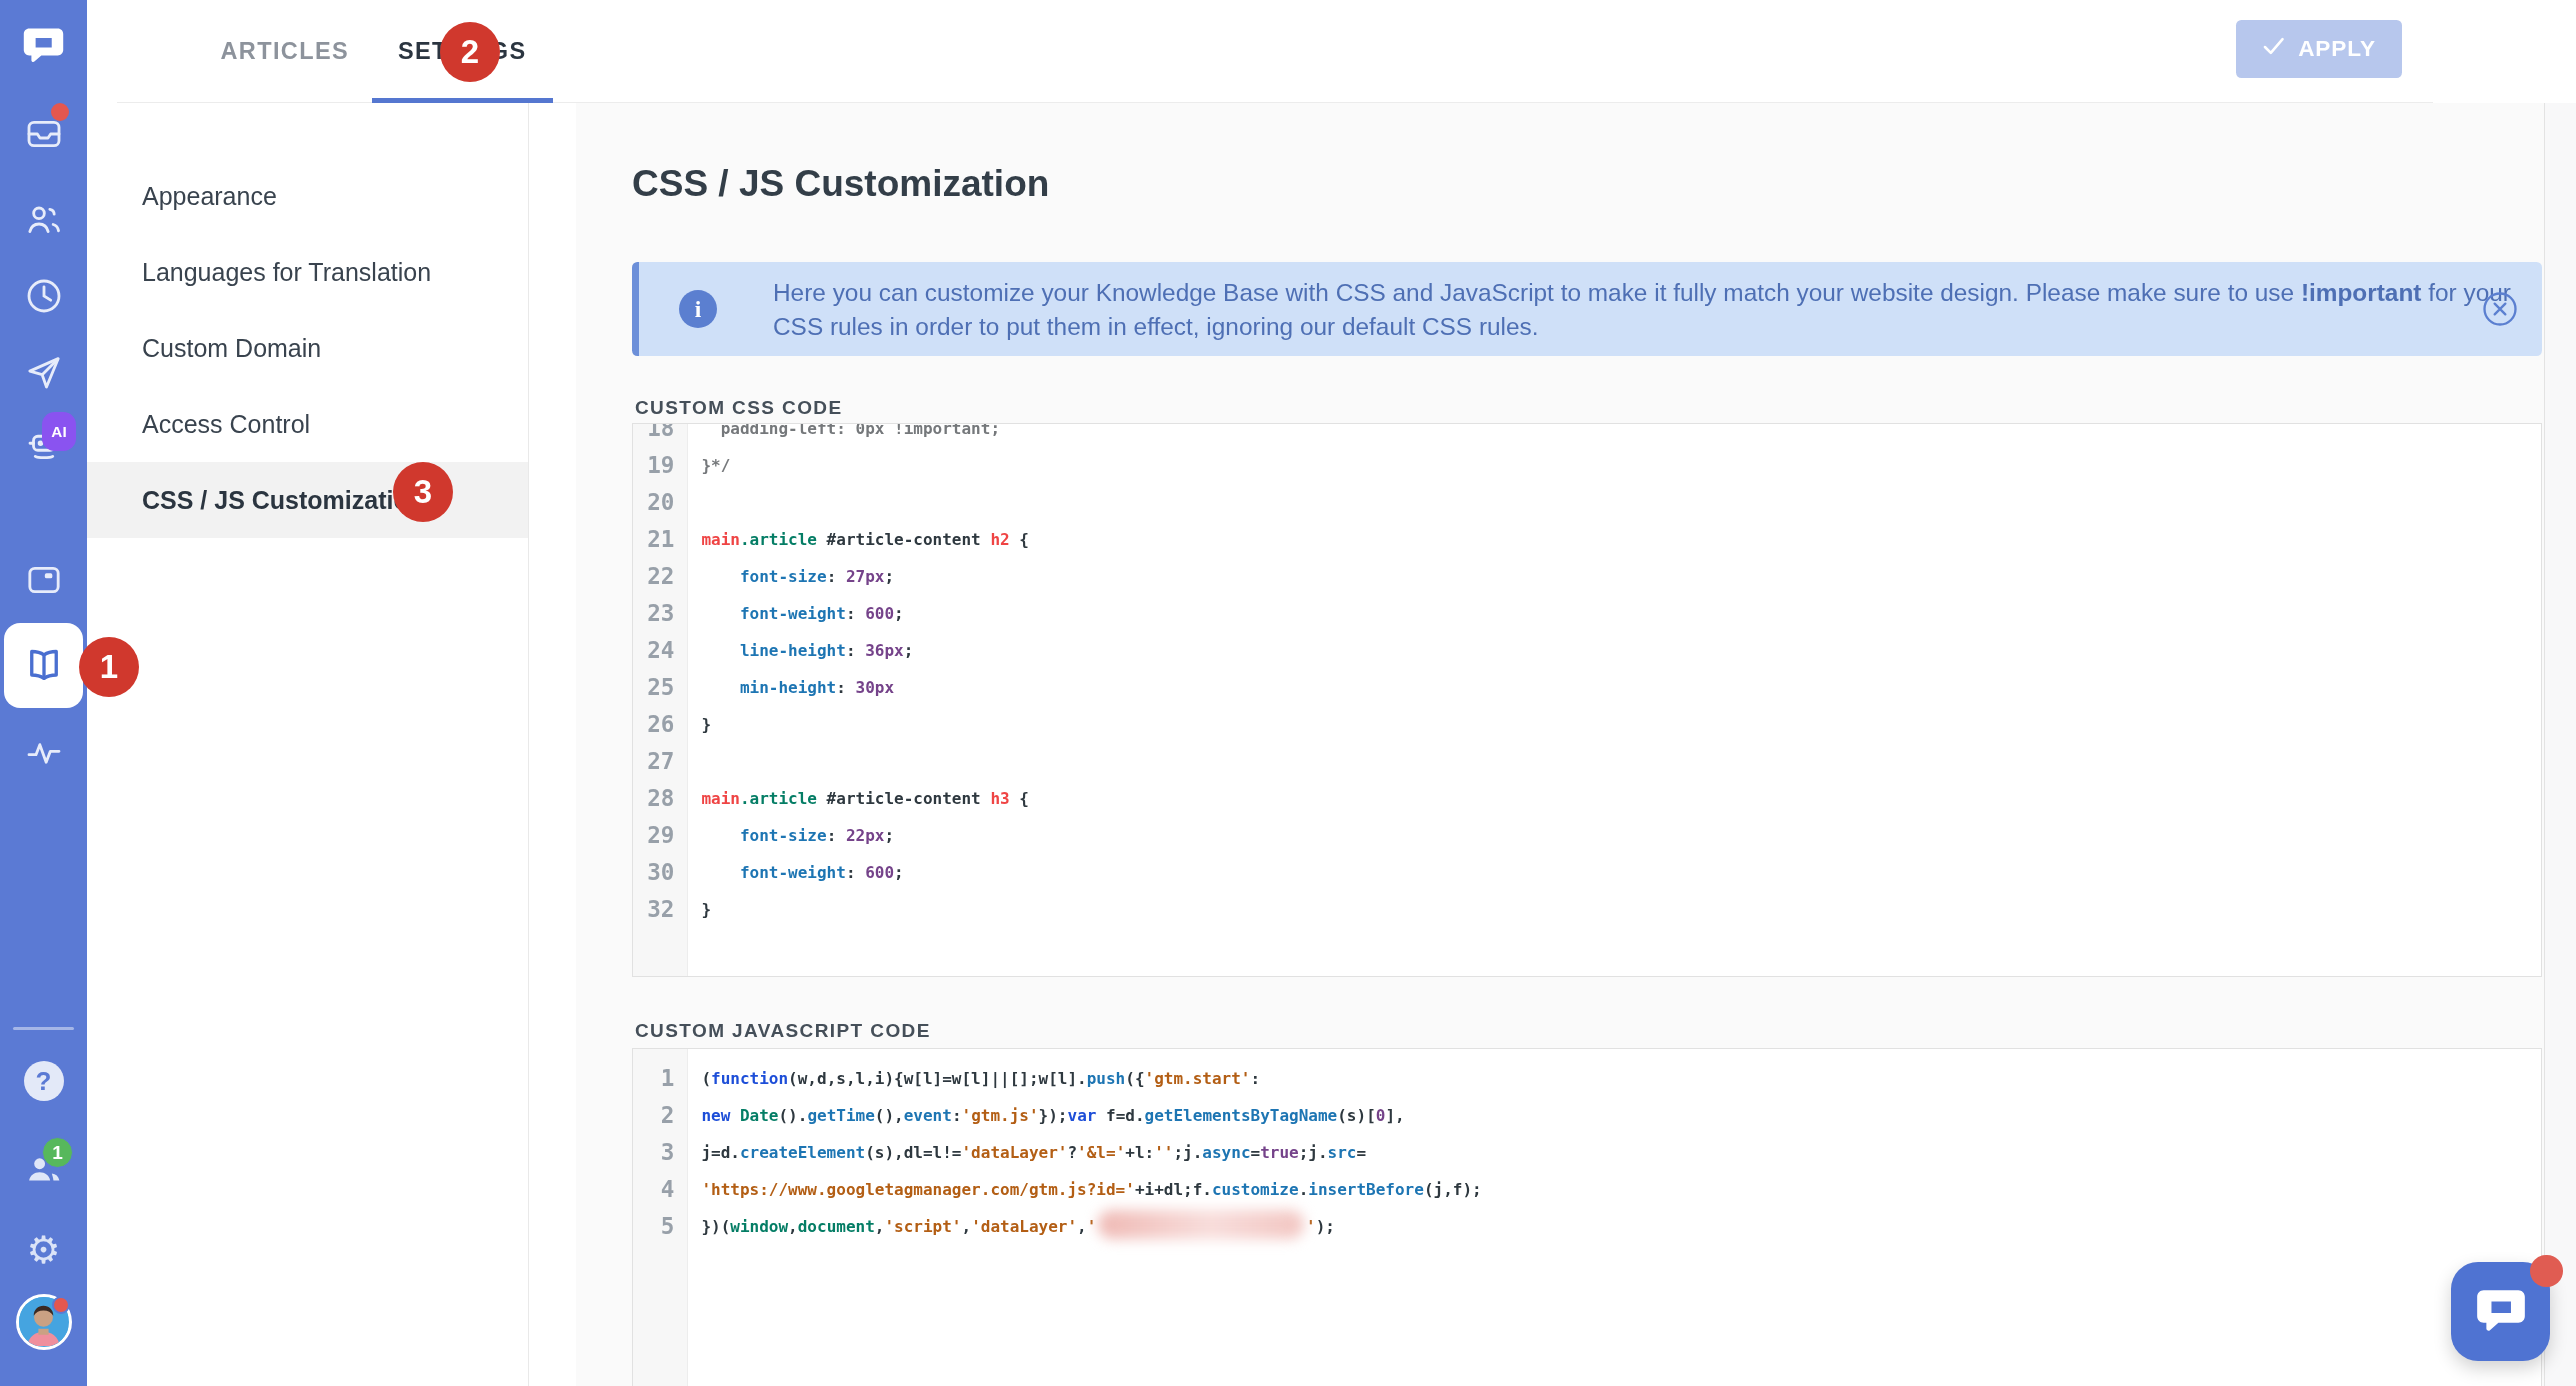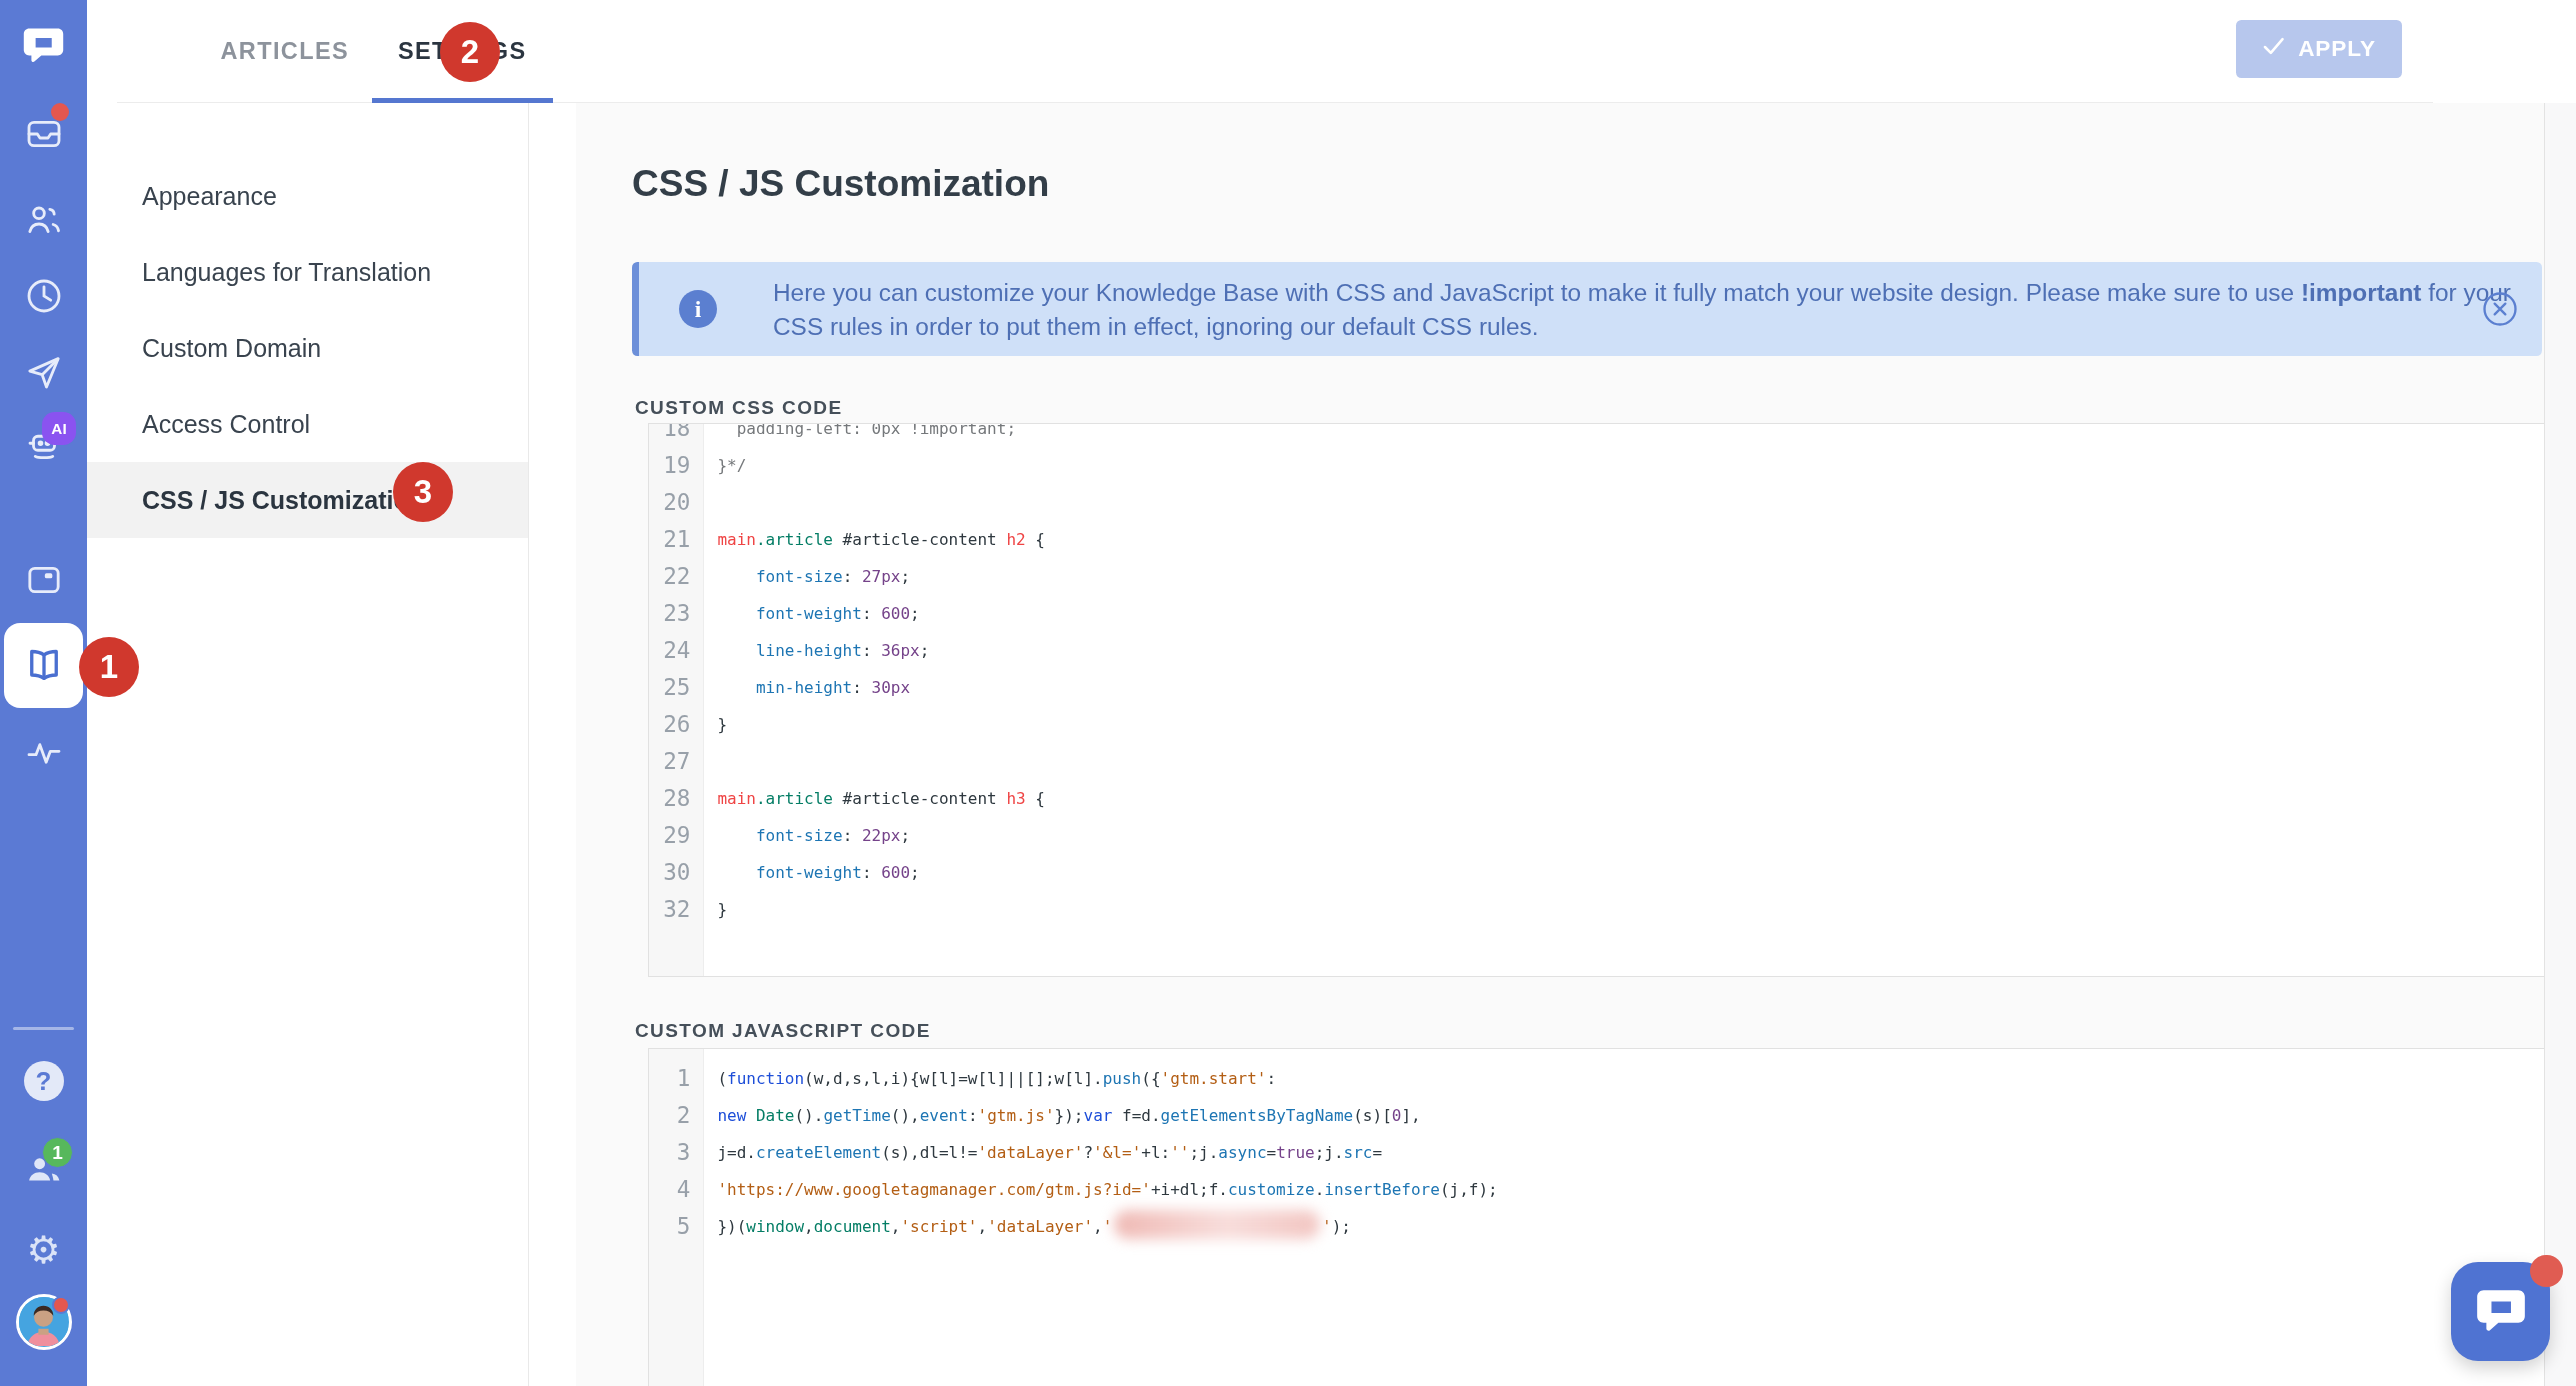--- a/index.html
+++ b/index.html
@@ -9,21 +9,21 @@
 
   
   .rail { position:absolute; left:0; top:0; width:87px; height:1386px; background:#5b7ad4; z-index:30; }
   .rail-item { position:absolute; left:0; width:87px; display:flex; align-items:center; justify-content:center; }
   .rail svg { display:block; }
   .active-tile { position:absolute; left:3.6px; top:623px; width:79px; height:85px; background:#fff; border-radius:16.2px; }
   .rail-divider { position:absolute; left:12.6px; top:1027px; width:61px; height:2.7px; background:rgba(255,255,255,0.45); border-radius:1.8px; }
   .dot { position:absolute; border-radius:50%; }
   .inbox-dot { left:51px; top:103px; width:18px; height:18px; background:#e4574f; }
   .avatar-dot { left:52px; top:1296px; width:18px; height:18px; background:#e4574f; border:2.7px solid #5b7ad4; }
-  .ai-pill { position:absolute; left:42px; top:412px; width:34px; height:33px; background:#8a53f0; border-radius:12.6px;
+  .ai-pill { position:absolute; left:42px; top:412px; width:34px; height:39px; background:#8a53f0; border-radius:12.6px;
     color:#fff; font-size:15.3px; font-weight:bold; display:flex; align-items:center; justify-content:center; }
   .green-badge { position:absolute; left:42px; top:1137px; width:31px; height:31px; border-radius:50%; background:#57b85c;
     color:#fff; font-size:19px; font-weight:bold; display:flex; align-items:center; justify-content:center; border:1.8px solid #5b7ad4; }
   .help-circle { width:40px; height:40px; border-radius:50%; background:#e3e9f8; color:#5b7ad4;
     font-size:26px; font-weight:bold; display:flex; align-items:center; justify-content:center; }
   .gear-glyph { font-size:38px; color:#dbe3f7; line-height:1; }
   .avatar { width:56px; height:56px; border-radius:50%; border:3.6px solid #fff; overflow:hidden; background:#45a4e0; }
 
   
   .topbar { position:absolute; left:87px; top:0; width:2316px; height:103px; background:#fff;
@@ -57,21 +57,21 @@
     border-left:7.2px solid #6c8fd9; border-radius:5.4px; }
   .banner-icon { position:absolute; left:40px; top:28px; width:38px; height:38px; border-radius:50%;
     background:#5b7fd0; color:#fff; font-size:23.5px; font-weight:bold; display:flex; align-items:center;
     justify-content:center; font-family:"Liberation Serif", serif; }
   .banner-text { position:absolute; left:134px; top:14.4px; width:1787px; font-size:24.4px; line-height:34px; color:#4e6fb4; }
   .banner-close { position:absolute; right:21.7px; top:27px; width:40px; height:40px; cursor:pointer; }
 
   .section-label { position:absolute; left:59px; font-size:19px; font-weight:bold; letter-spacing:1.4px; color:#454f59; }
   .lbl-css { top:294px; } .lbl-js { top:917px; }
 
-  .editor { position:absolute; left:72px; width:1910px; background:#fff; border:1.8px solid #e1e1e1; overflow:hidden; }
+  .editor { position:absolute; left:56px; width:1910px; background:#fff; border:1.8px solid #e1e1e1; overflow:hidden;font-weight:bold; }
   .editor::before { content:""; position:absolute; left:0; top:0; bottom:0; width:54px; background:#f7f7f7;
     border-right:0.9px solid #ededed; }
   .ed-css { top:320px; height:554px; }
   .ed-js  { top:945px; height:361px; }
   .code-inner { position:relative; }
   .ed-css .code-inner { margin-top:-14.4px; }
   .ed-js  .code-inner { margin-top:10.8px; }
   .cl { display:flex; height:37px; font-family:"DejaVu Sans Mono", monospace; }
   .ln { width:54px; flex:none; text-align:right; padding-right:12.6px; font-size:22.6px; line-height:37px; color:#98a0a9; }
   .lc { padding-left:14.4px; font-size:16px; line-height:37px; color:#2e383f; white-space:pre; }

